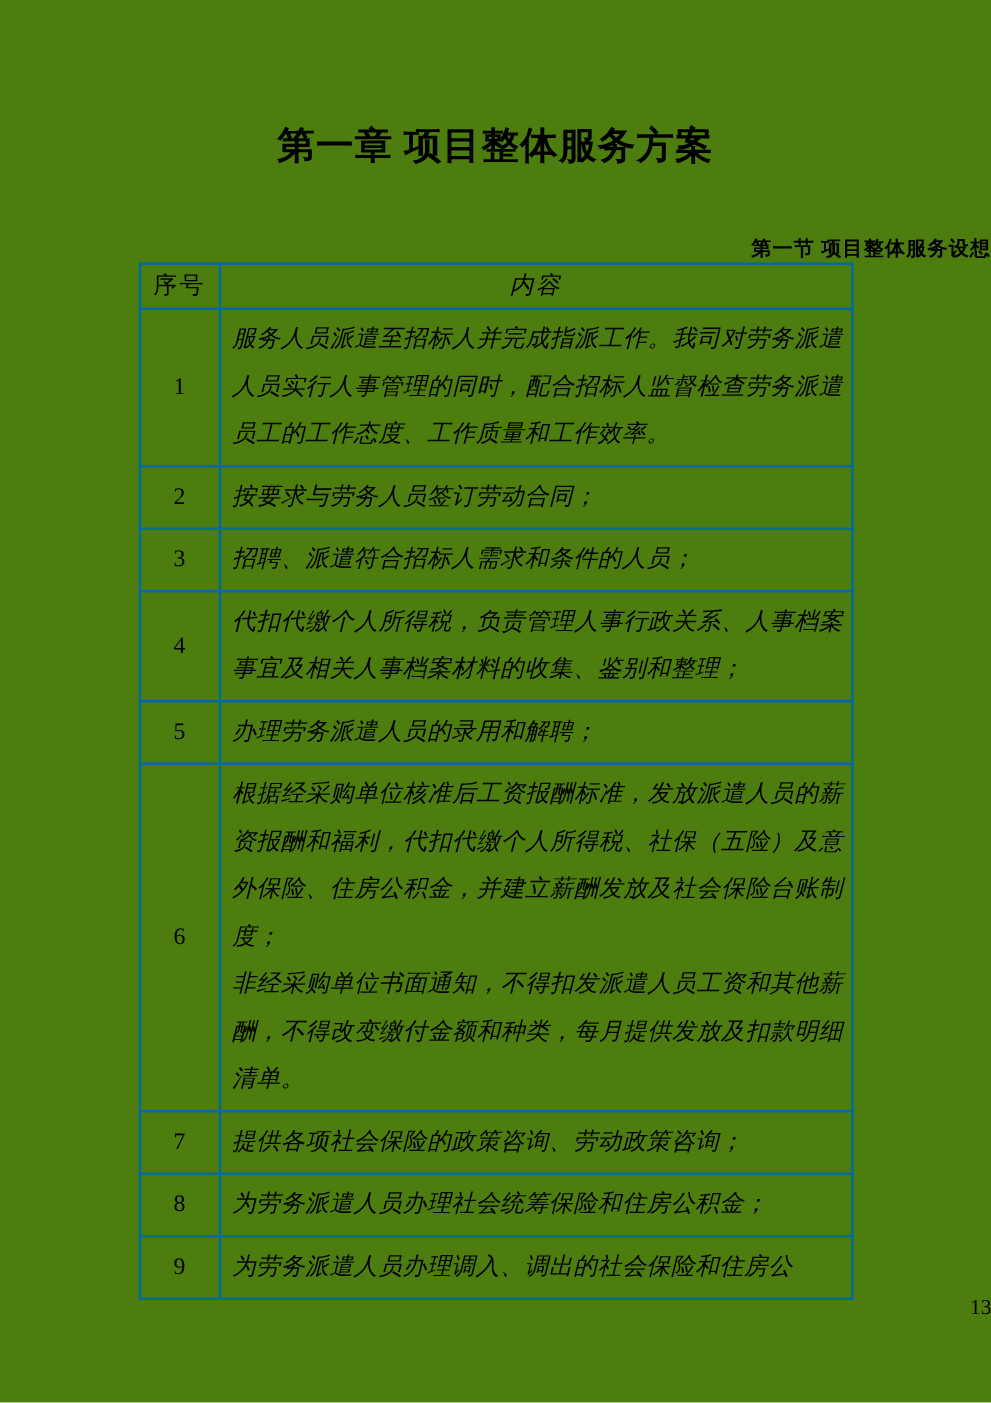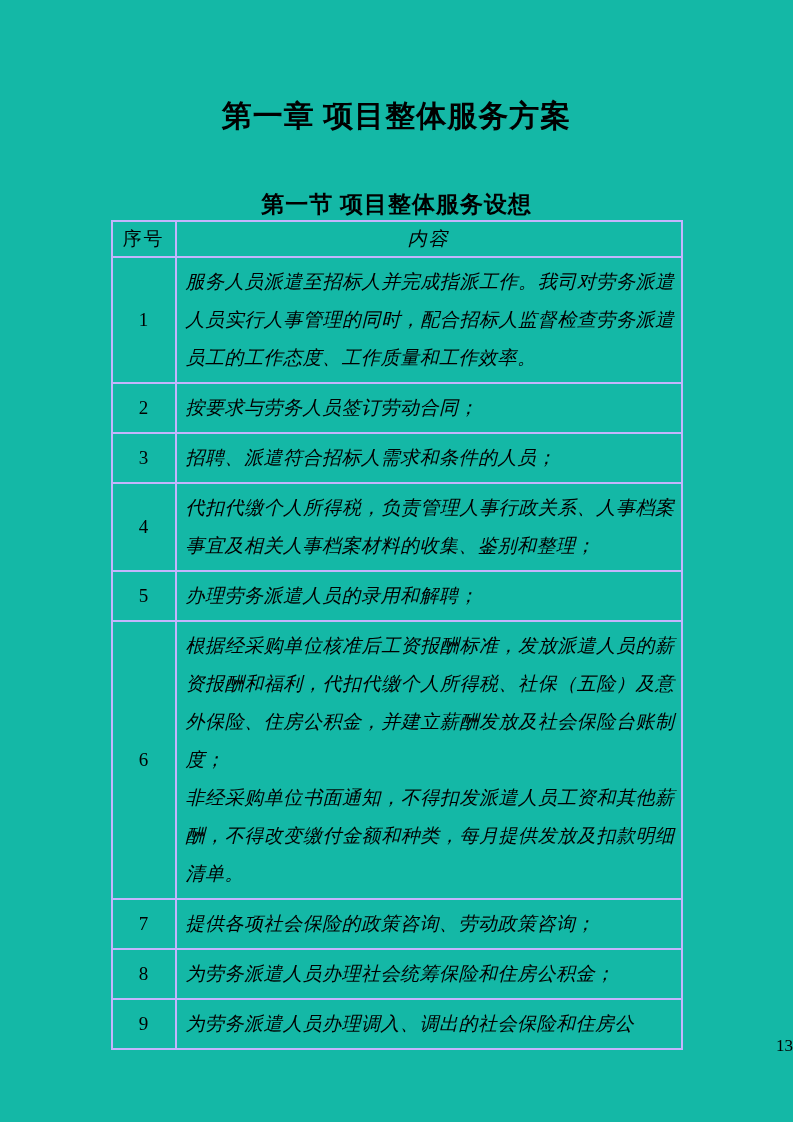--- a/index.html
+++ b/index.html
@@ -6,52 +6,52 @@
   html, body {
     margin: 0;
     padding: 0;
     background: #ffffff;
   }
   .page {
     position: relative;
     width: 793px;
     height: 1122px;
     margin: 0 auto;
-    background: #14b8a6;
+    background: #4d7c0f;
     font-family: "Liberation Serif", "DejaVu Serif", serif;
     color: #000000;
     overflow: hidden;
   }
   .doc-title {
     padding-top: 96px;
     text-align: center;
     font-size: 30px;
     font-weight: bold;
     letter-spacing: 1px;
   }
   .doc-subtitle {
     margin-top: 52px;
-    text-align: center;
-    font-size: 23px;
+    text-align: right;
+    font-size: 16px;
     font-weight: bold;
     letter-spacing: 1px;
   }
   .section-heading {
     margin: 52px 0 10px 163px;
     font-size: 19px;
     letter-spacing: 2px;
   }
   table.services-table {
     border-collapse: collapse;
     margin: 0 auto;
     width: 572px;
     table-layout: fixed;
   }
   table.services-table td {
-    border: 2px solid #c4b5fd;
+    border: 2px solid #0369a1;
     font-size: 19px;
     vertical-align: middle;
   }
   td.col-num {
     width: 64px;
     text-align: center;
     padding: 4px 2px;
   }
   td.col-content {
     padding: 5px 6px 5px 9px;

